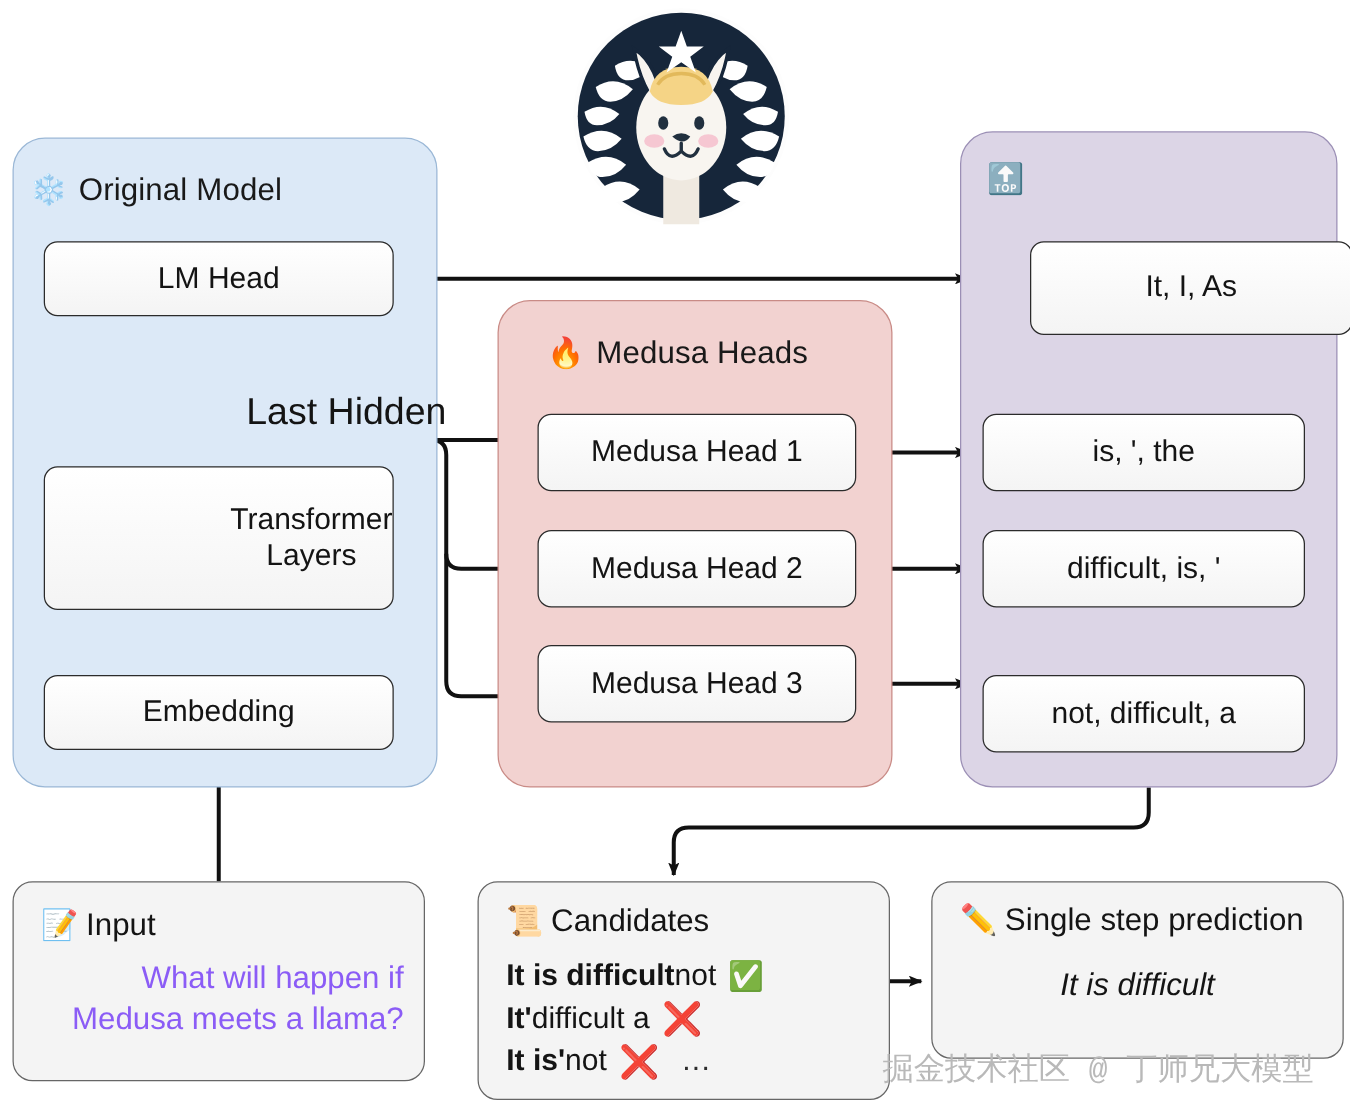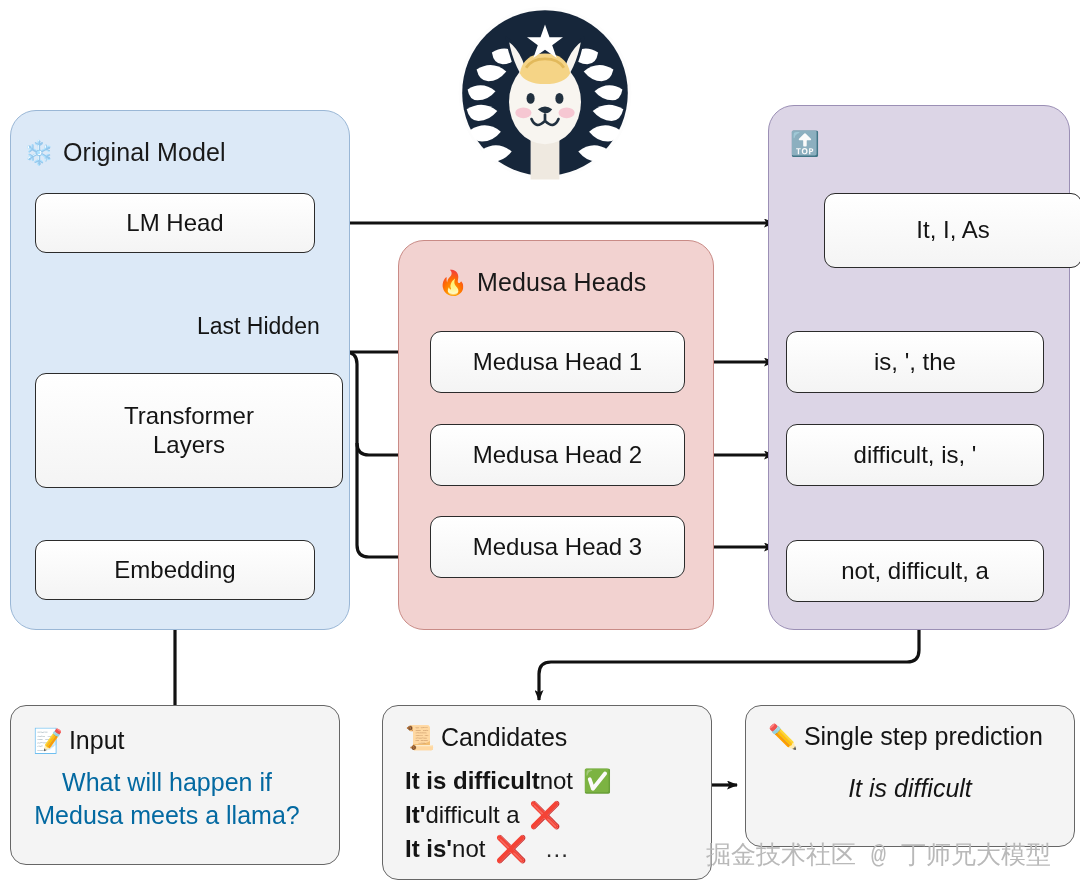--- a/index.html
+++ b/index.html
@@ -24,21 +24,21 @@
   #title-topk    {left:790px; top:132px;}
   .group-title .emoji{font-size:24px;line-height:1;}
 
   
   .node{position:absolute;box-sizing:border-box;border:1.6px solid #2b2b2b;
         border-radius:11px;background:#fafafa;
         background-image:linear-gradient(#ffffff,#f4f4f4);
         display:flex;align-items:center;justify-content:center;text-align:center;
         font-size:24px;color:#141414;line-height:1.2;}
   #n-lmhead   {left:35px;  top:193px; width:280px; height:60px;}
-  #n-trans    {left:35px;  top:373px; width:308px; height:115px;}
+  #n-trans    {left:35px;  top:373px; width:280px; height:115px;justify-content:flex-end;}
   #n-embed    {left:35px;  top:540px; width:280px; height:60px;}
   #n-mh1      {left:430px; top:331px; width:255px; height:62px;}
   #n-mh2      {left:430px; top:424px; width:255px; height:62px;}
   #n-mh3      {left:430px; top:516px; width:255px; height:62px;}
   #n-p0       {left:824px; top:193px; width:258px; height:75px;}
   #n-p1       {left:786px; top:331px; width:258px; height:62px;}
   #n-p2       {left:786px; top:424px; width:258px; height:62px;}
   #n-p3       {left:786px; top:516px; width:258px; height:62px;margin-top:24px;}
 
   
@@ -48,36 +48,36 @@
   #card-cand {left:382px; top:705px; width:330px; height:175px;}
   #card-pred {left:745px; top:705px; width:330px; height:142px;}
 
   .card-head{display:flex;align-items:center;gap:6px;font-size:25px;
              color:#141414;white-space:nowrap;}
   #card-input .card-head{position:absolute;left:22px;top:20px;}
   #card-cand  .card-head{position:absolute;left:22px;top:17px;}
   #card-pred  .card-head{position:absolute;left:22px;top:16px;}
   .card-head .emoji{font-size:24px;line-height:1;}
 
-  #input-text{position:absolute;left:0;right:16px;top:60px;text-align:center;
-              font-size:25px;line-height:1.32;color:#0369a1;}
+  #input-text{position:absolute;left:0;right:16px;top:60px;text-align:right;
+              font-size:25px;line-height:1.32;color:#8b5cf6;}
   #pred-text{position:absolute;left:0;right:0;top:68px;text-align:center;
              font-size:25px;font-style:italic;color:#141414;}
 
   .cand-list{position:absolute;left:22px;top:58px;}
   .cand-row{display:flex;align-items:center;font-size:24px;line-height:1.34;
             color:#141414;white-space:nowrap;height:34px;}
   .cand-row b{font-weight:bold;}
   .cand-row .rest{font-weight:normal;}
   .mark{margin-left:10px;font-size:23px;line-height:1;}
   .mark.ok{color:#3fbb5e;}
   .mark.no{color:#ea4a68;font-size:26px;}
   .ellipsis{margin-left:18px;color:#2b2b2b;font-size:24px;letter-spacing:1px;}
 
-  .edge-label{position:absolute;font-size:23px;color:#141414;white-space:nowrap;}
+  .edge-label{position:absolute;font-size:30px;color:#141414;white-space:nowrap;}
   #lbl-lasthidden{left:197px;top:313px;}
 
   
   #logo{position:absolute;left:455px;top:3px;width:180px;height:180px;}
 
   
   #watermark{position:absolute;left:706px;top:838px;font-size:25px;color:#b9b9b9;
              white-space:nowrap;font-family:Liberation Mono, monospace;}
 
   svg.wires{position:absolute;left:0;top:0;width:1080px;height:890px;

